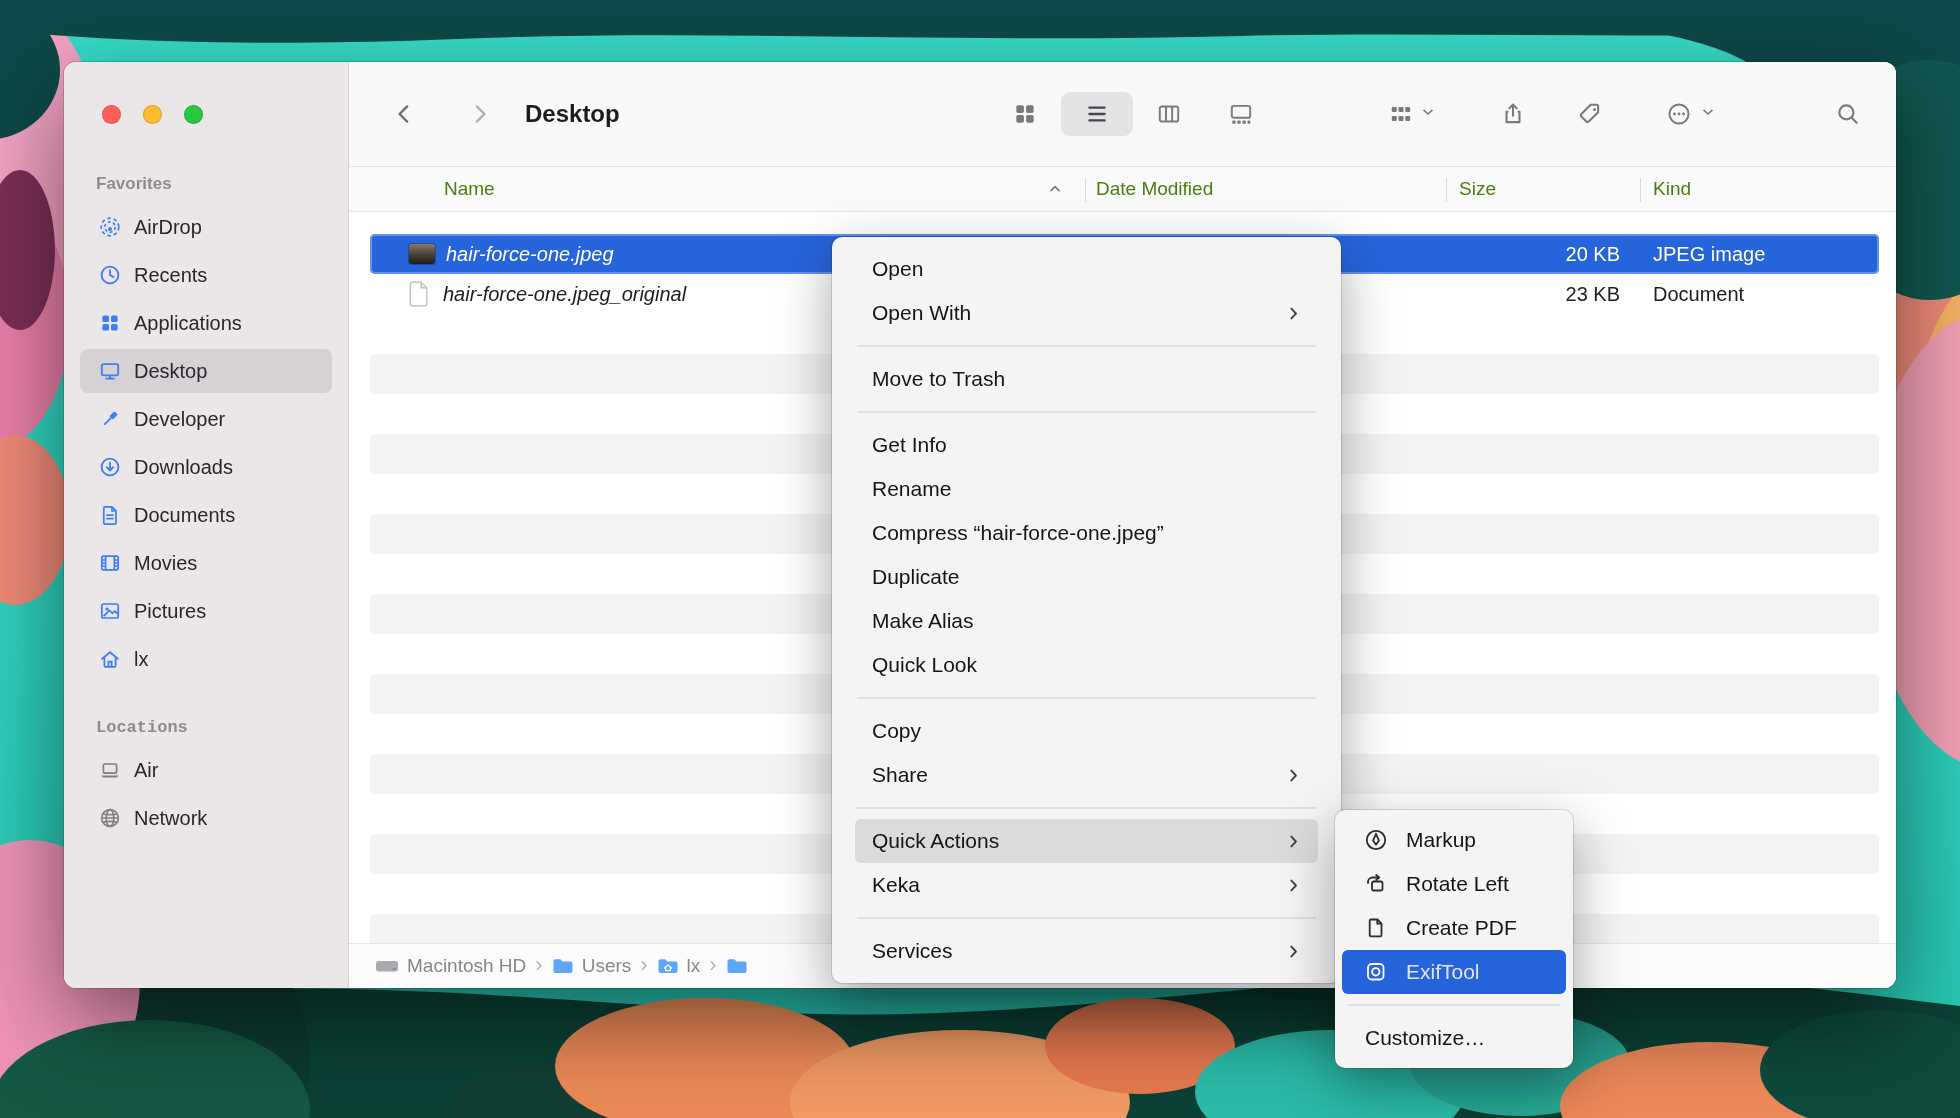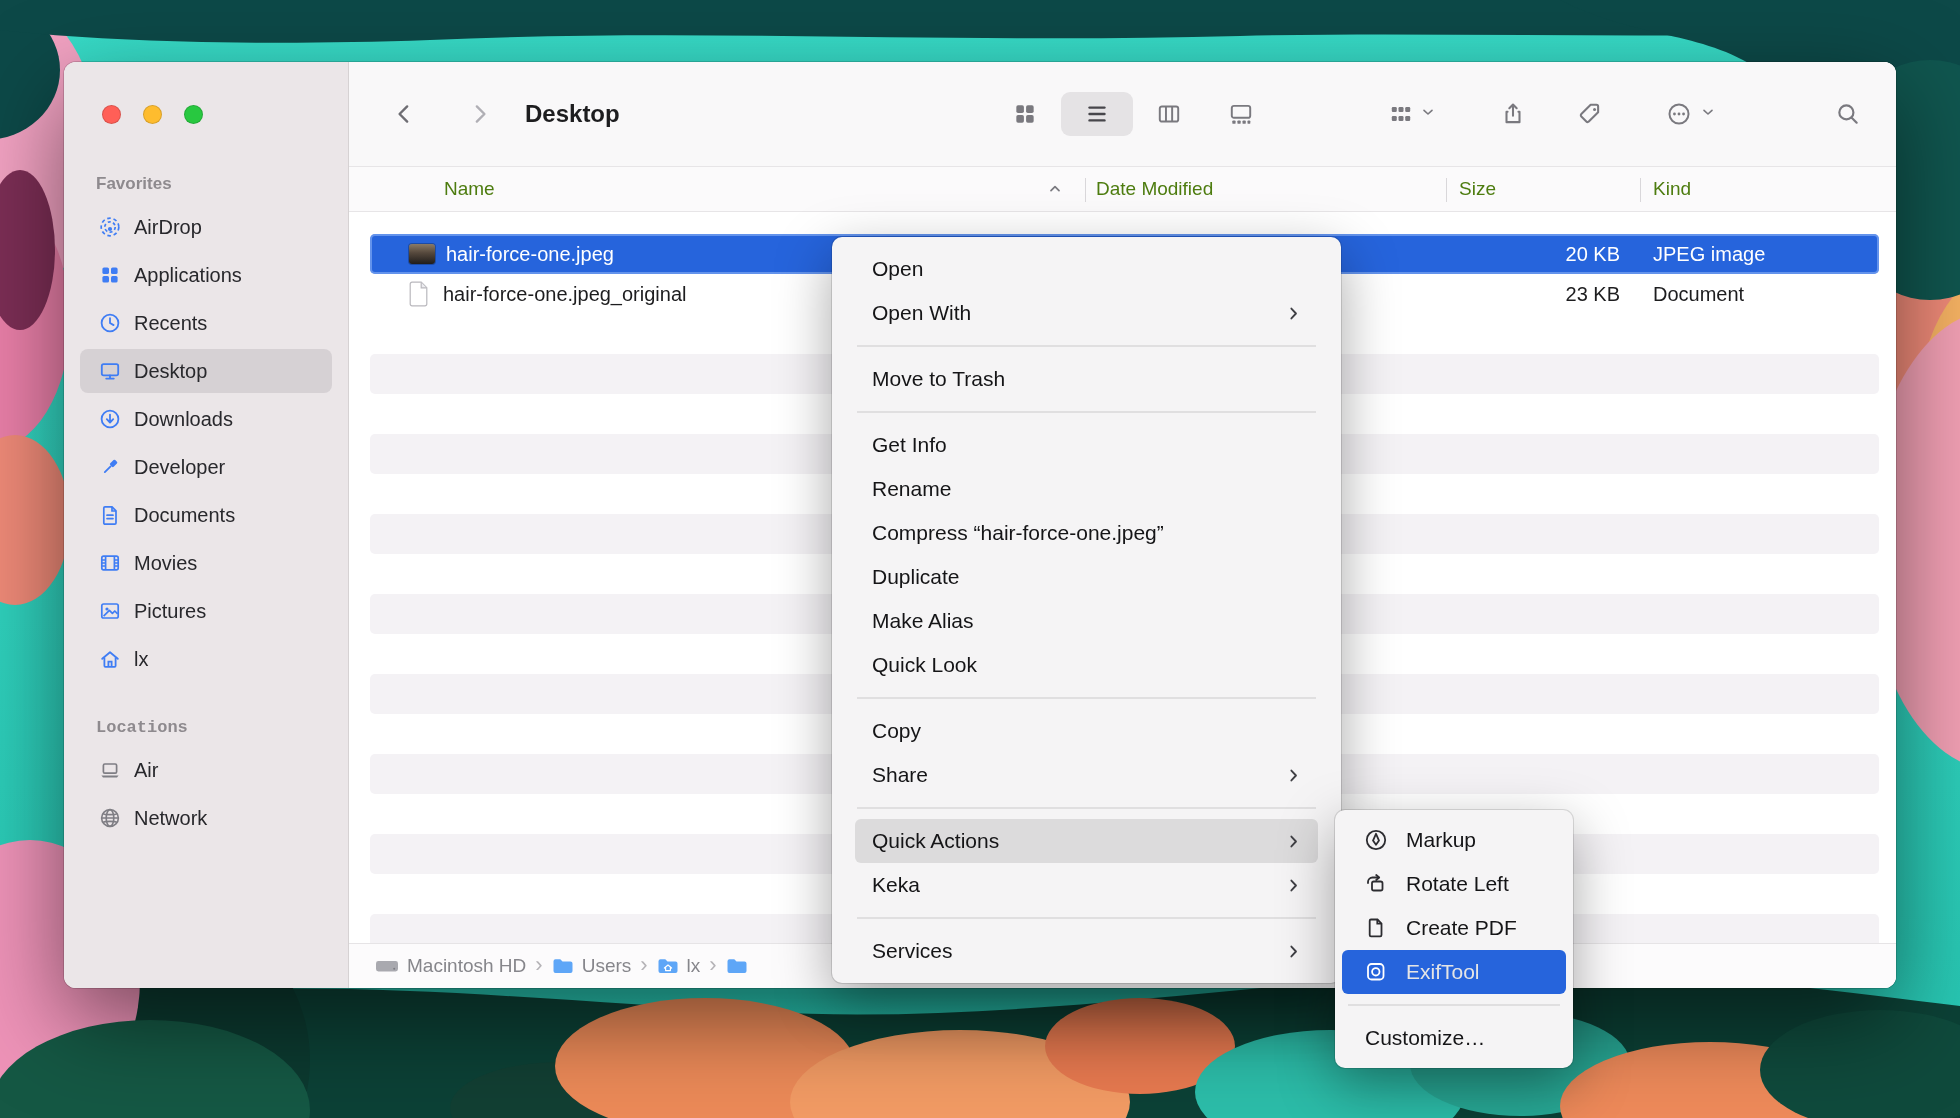--- a/index.html
+++ b/index.html
@@ -74,21 +74,21 @@
       content:''; position:absolute; left:0; top:11px; width:1px; height:24px; background:#d9d7da; }
   .sortchev { margin-left:auto; margin-right:22px; display:flex; color:#7a797f; }
   .sortchev svg { width:16px; height:16px; }
 
   
   .rows { position:absolute; left:21px; top:172px; width:1509px; height:709px; overflow:hidden; }
   .frow { height:40px; display:flex; align-items:center; border-radius:5px; font-size:20px; color:#1d1d1f; }
   .frow.stripe { background:#f4f2f5; }
   .frow.selected { background:#2664dc; color:#ffffff;
                    box-shadow:inset 0 0 0 2px rgba(175,205,255,.45); }
-  .c-name { width:715px; display:flex; align-items:center; padding-left:39px; }
+  .c-name { width:715px; display:flex; align-items:center; padding-left:39px;font-style:italic; }
   .c-date { width:361px; }
   .c-size { width:194px; text-align:right; padding-right:20px; }
   .c-kind { flex:1; padding-left:13px; }
   .file-thumb { width:26px; height:20px; border-radius:3px; margin-right:11px;
                 background:linear-gradient(180deg,#8a7a66 0%,#55483c 45%,#201d1b 100%);
                 box-shadow:0 0 0 1px rgba(0,0,0,.25); }
   .file-doc { width:21px; height:26px; margin-right:13px; display:inline-flex; }
 
   
   .pathbar { position:absolute; left:0; right:0; bottom:0; height:45px; background:#fcfbfc;
@@ -174,66 +174,66 @@
               <svg viewBox="0 0 22 22" fill="none" stroke="currentColor" stroke-width="1.7">
                 <circle cx="11" cy="11" r="5.2" stroke-dasharray="3 2.4"></circle>
                 <circle cx="11" cy="11" r="8.8" stroke-dasharray="3.6 2.8"></circle>
                 <circle cx="11" cy="13" r="2.1" fill="currentColor" stroke="none"></circle>
               </svg>
             </span>
           <span>AirDrop</span>
         </div>
         <div class="sb-item">
           <span class="ic">
+              <svg viewBox="0 0 22 22" fill="none" stroke="currentColor" stroke-width="1.8">
+                <circle cx="11" cy="11" r="8.4"></circle>
+                <path d="M11 6.2 V11 L14.6 13.1" stroke-linecap="round"></path>
+              </svg>
+            </span>
+          <span>Recents</span>
+        </div>
+        <div class="sb-item">
+          <span class="ic">
               <svg viewBox="0 0 22 22" fill="currentColor">
                 <rect x="3.4" y="3.4" width="6.6" height="6.6" rx="1.6"></rect>
                 <rect x="12" y="3.4" width="6.6" height="6.6" rx="1.6"></rect>
                 <rect x="3.4" y="12" width="6.6" height="6.6" rx="1.6"></rect>
                 <rect x="12" y="12" width="6.6" height="6.6" rx="1.6"></rect>
               </svg>
             </span>
           <span>Applications</span>
         </div>
-        <div class="sb-item">
-          <span class="ic">
-              <svg viewBox="0 0 22 22" fill="none" stroke="currentColor" stroke-width="1.8">
-                <circle cx="11" cy="11" r="8.4"></circle>
-                <path d="M11 6.2 V11 L14.6 13.1" stroke-linecap="round"></path>
-              </svg>
-            </span>
-          <span>Recents</span>
-        </div>
         <div class="sb-item selected">
           <span class="ic">
               <svg viewBox="0 0 22 22" fill="none" stroke="currentColor" stroke-width="1.8">
                 <rect x="2.8" y="4.2" width="16.4" height="11.2" rx="1.8"></rect>
                 <path d="M11 15.4 V18 M7.2 18.6 H14.8" stroke-linecap="round"></path>
               </svg>
             </span>
           <span>Desktop</span>
-        </div>
-        <div class="sb-item">
-          <span class="ic">
-              <svg viewBox="0 0 22 22" fill="none" stroke="currentColor" stroke-width="1.8">
-                <circle cx="11" cy="11" r="8.4"></circle>
-                <path d="M11 6.6 V14.2 M7.8 11.2 L11 14.5 L14.2 11.2" stroke-linecap="round" stroke-linejoin="round"></path>
-              </svg>
-            </span>
-          <span>Downloads</span>
         </div>
         <div class="sb-item">
           <span class="ic">
               <svg viewBox="0 0 22 22" fill="currentColor">
                 <g transform="rotate(45 11 11)">
                   <rect x="8.6" y="2.4" width="4.8" height="7" rx="1.2"></rect>
                   <rect x="10.1" y="9.2" width="1.8" height="10" rx="0.9"></rect>
                 </g>
               </svg>
             </span>
           <span>Developer</span>
+        </div>
+        <div class="sb-item">
+          <span class="ic">
+              <svg viewBox="0 0 22 22" fill="none" stroke="currentColor" stroke-width="1.8">
+                <circle cx="11" cy="11" r="8.4"></circle>
+                <path d="M11 6.6 V14.2 M7.8 11.2 L11 14.5 L14.2 11.2" stroke-linecap="round" stroke-linejoin="round"></path>
+              </svg>
+            </span>
+          <span>Downloads</span>
         </div>
         <div class="sb-item">
           <span class="ic">
               <svg viewBox="0 0 22 22" fill="none" stroke="currentColor" stroke-width="1.7">
                 <path d="M6 2.8 h7 l4 4 v12.2 a1.2 1.2 0 0 1 -1.2 1.2 H6 a1.2 1.2 0 0 1 -1.2 -1.2 V4 a1.2 1.2 0 0 1 1.2 -1.2 Z"></path>
                 <path d="M13 3 v4 h4"></path>
                 <path d="M8 11.2 h6 M8 14.6 h6" stroke-linecap="round"></path>
               </svg>
             </span>
           <span>Documents</span>

